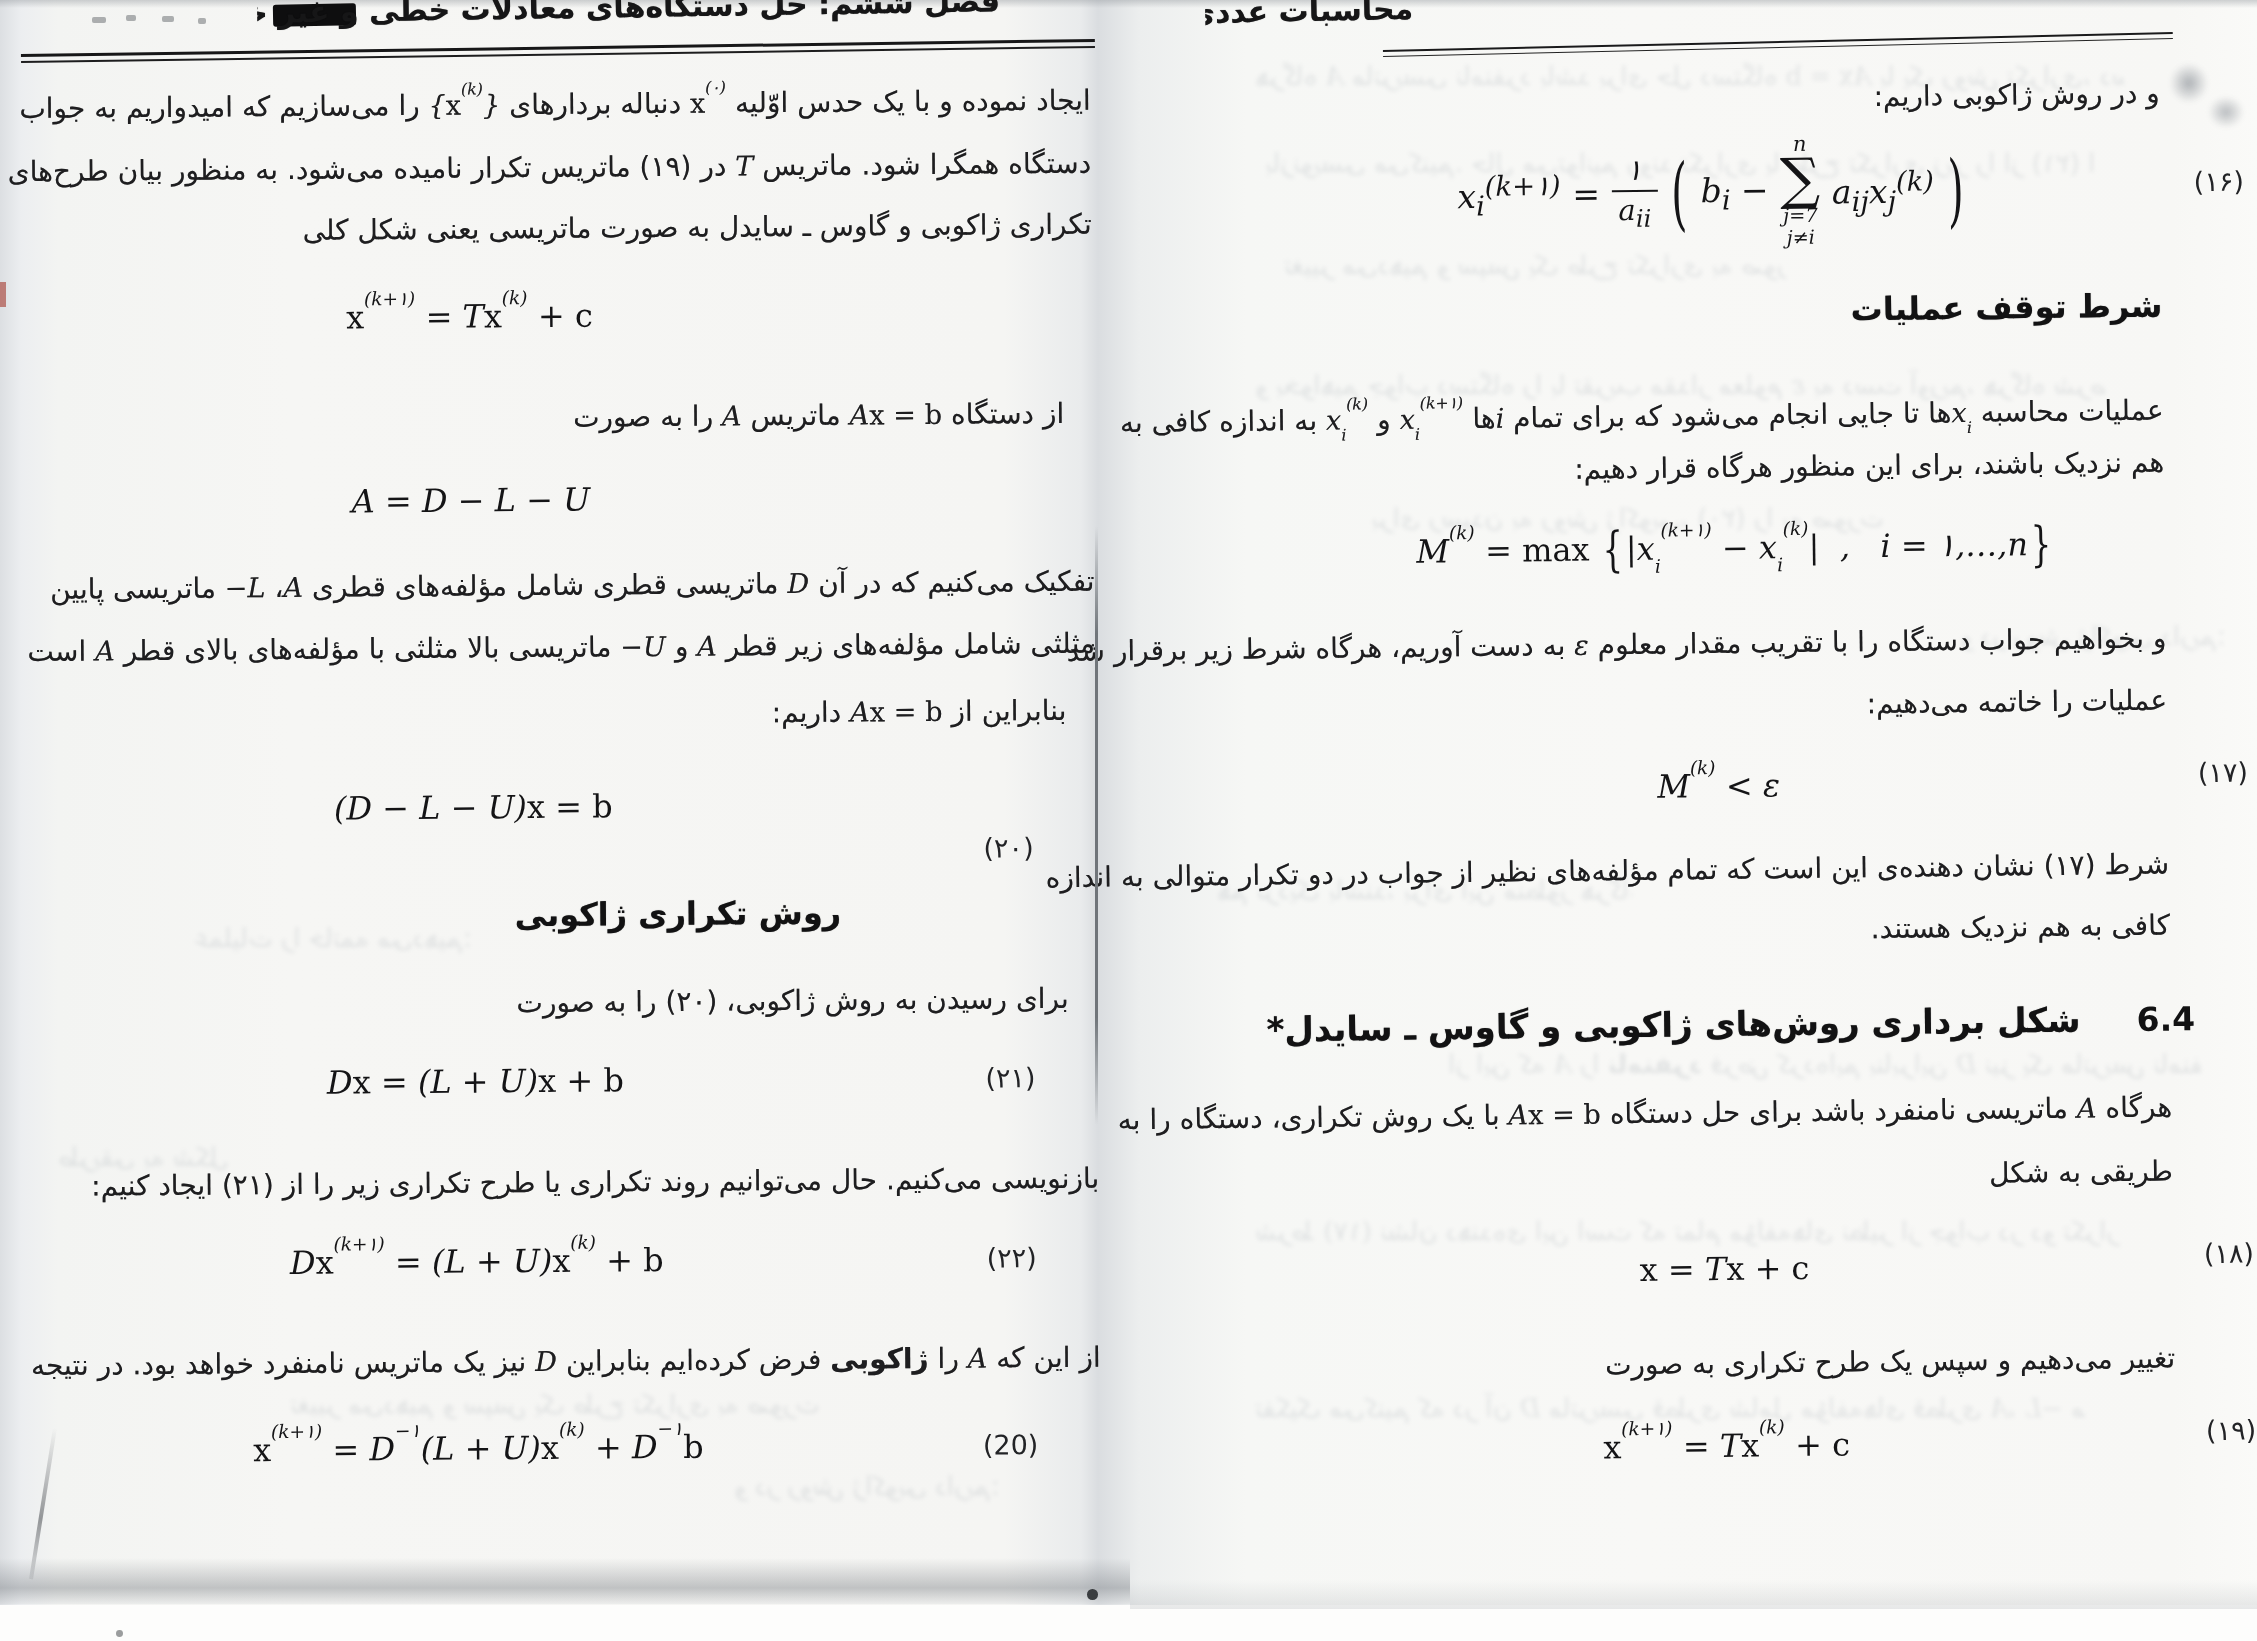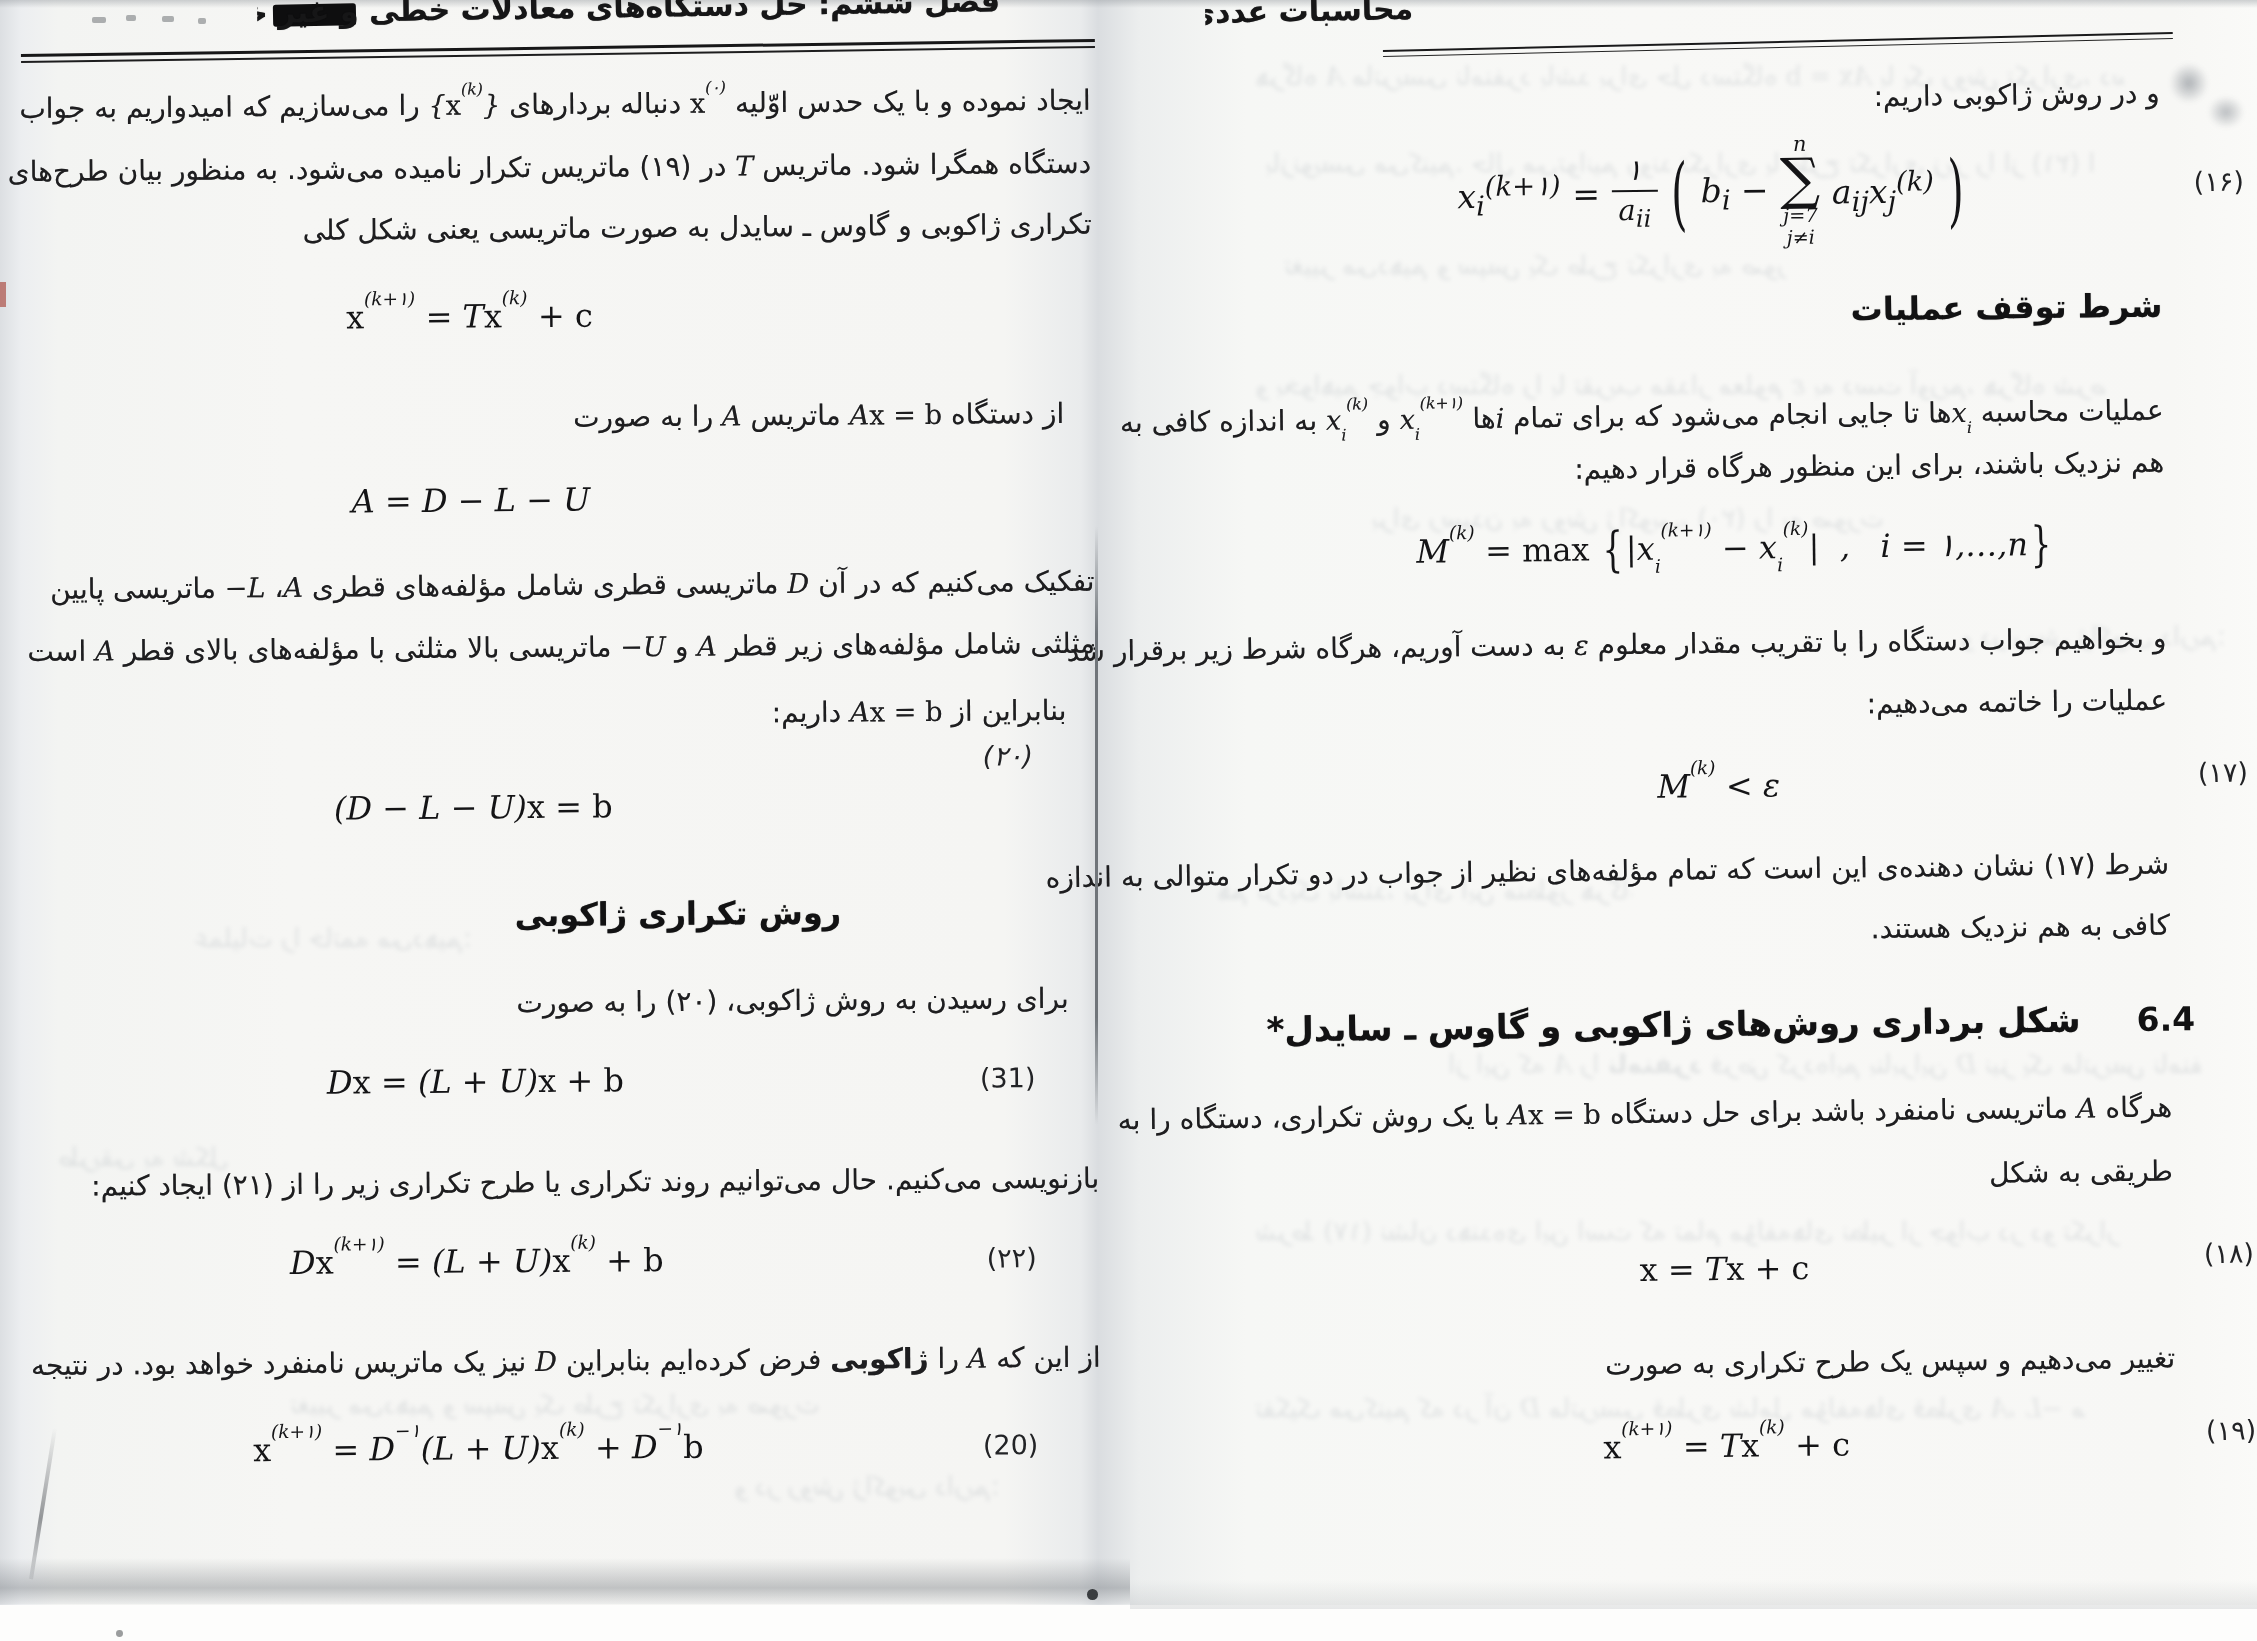--- a/index.html
+++ b/index.html
@@ -138,28 +138,28 @@
 
     <div class="para" style="left:29px; top:398px; width:1038px;">از دستگاه <mx>A<rm>x</rm> = <rm>b</rm></mx> ماتریس <mx>A</mx> را به صورت</div>
 
     <div class="eq" style="left:87px; top:481px; width:772px;">A = D − L − U</div>
 
     <div class="para" style="left:29px; top:566px; width:1067px;">تفکیک می‌کنیم که در آن <mx>D</mx> ماتریسی قطری شامل مؤلفه‌های قطری <mx>A</mx>، <mx>−L</mx> ماتریسی پایین</div>
     <div class="para" style="left:29px; top:628px; width:1067px;">مثلثی شامل مؤلفه‌های زیر قطر <mx>A</mx> و <mx>−U</mx> ماتریسی بالا مثلثی با مؤلفه‌های بالای قطر <mx>A</mx> است</div>
     <div class="para" style="left:29px; top:695px; width:1038px;">بنابراین از <mx>A<rm>x</rm> = <rm>b</rm></mx> داریم:</div>
 
     <div class="eq" style="left:87px; top:788px; width:772px;">(D − L − U)<rm>x</rm> = <rm>b</rm></div>
-    <div class="eqnum" style="left:917px; top:744px; width:116px;font-style:italic;">(۲۰)</div>
+    <div class="eqnum" style="left:917px; top:836px; width:116px;">(۲۰)</div>
 
     <div class="heading" style="left:29px; top:896px; width:811px;">روش تکراری ژاکوبی</div>
 
     <div class="para" style="left:29px; top:983px; width:1038px;">برای رسیدن به روش ژاکوبی، (۲۰) را به صورت</div>
 
     <div class="eq" style="left:87px; top:1062px; width:772px;">D<rm>x</rm> = (L + U)<rm>x</rm> + <rm>b</rm></div>
-    <div class="eqnum" style="left:917px; top:1066px; width:116px;">(31)</div>
+    <div class="eqnum" style="left:917px; top:1066px; width:116px;">(۲۱)</div>
 
     <div class="para" style="left:29px; top:1163px; width:1067px;">بازنویسی می‌کنیم. حال می‌توانیم روند تکراری یا طرح تکراری زیر را از (۲۱) ایجاد کنیم:</div>
 
     <div class="eq" style="left:87px; top:1242px; width:772px;">D<rm>x</rm><sup>(k+۱)</sup> = (L + U)<rm>x</rm><sup>(k)</sup> + <rm>b</rm></div>
     <div class="eqnum" style="left:917px; top:1246px; width:116px;">(۲۲)</div>
 
     <div class="para" style="left:29px; top:1342px; width:1067px;">از این که <mx>A</mx> را <b>ژاکوبی</b> فرض کرده‌ایم بنابراین <mx>D</mx> نیز یک ماتریس نامنفرد خواهد بود. در نتیجه</div>
 
     <div class="eq" style="left:87px; top:1429px; width:772px;"><rm>x</rm><sup>(k+۱)</sup> = D<sup>−۱</sup>(L + U)<rm>x</rm><sup>(k)</sup> + D<sup>−۱</sup><rm>b</rm></div>
     <div class="eqnum" style="left:917px; top:1433px; width:116px;">(20)</div>

